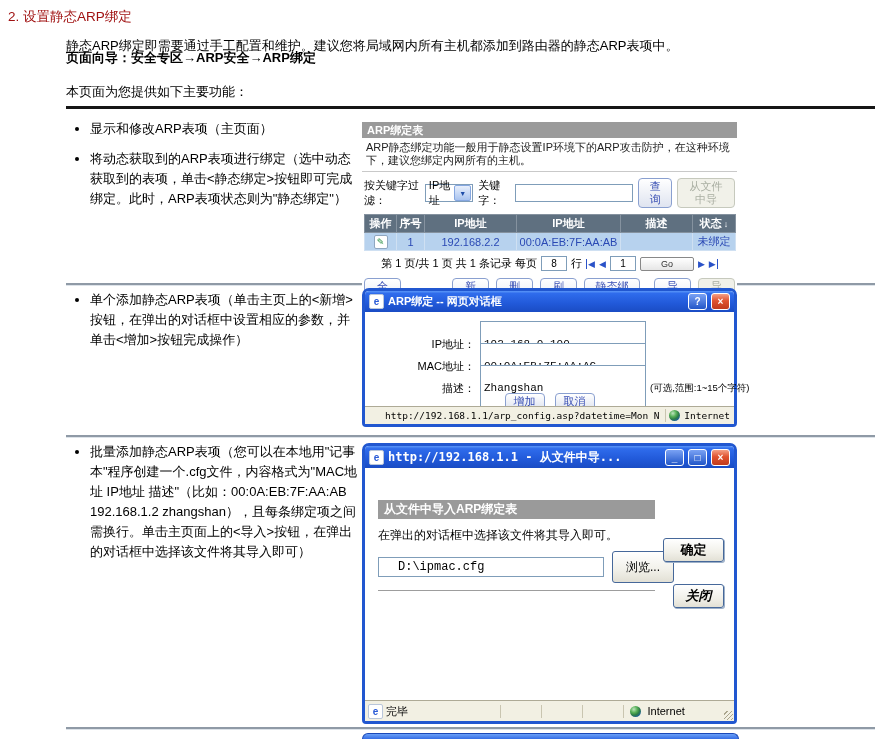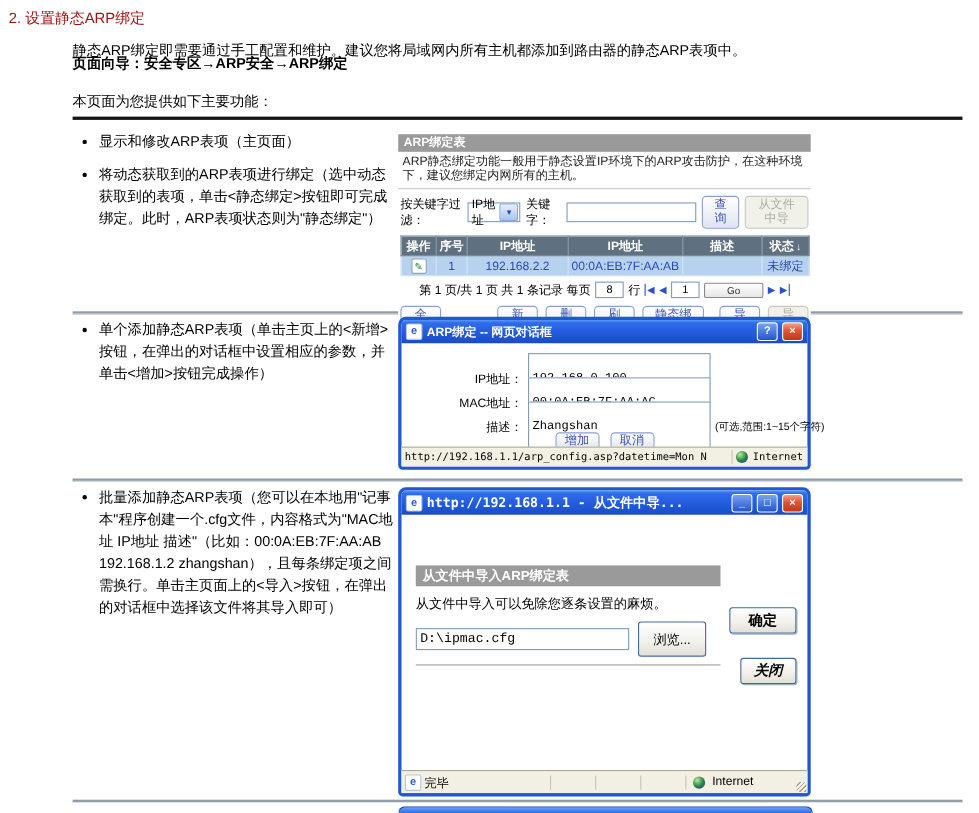--- a/index.html
+++ b/index.html
@@ -72,33 +72,33 @@
 
   
   #dlg-add{left:362px;top:288px;width:375px;height:139px;}
   .dlg-body{position:relative;height:95px;}
   .frow{position:absolute;display:flex;align-items:center;font-size:11px;}
   .flabel{width:110px;text-align:right;padding-right:5px;}
   .dfield{width:158px;height:14px;border:1px solid #7f9db9;font-family:"Liberation Mono","DejaVu Sans Mono",monospace;
           font-size:11px;padding:15px 3px;}
   .fhint{font-size:9.5px;margin-left:4px;white-space:nowrap;}
   .dlg-btns{position:absolute;left:0;right:0;top:81px;display:flex;justify-content:center;gap:10px;}
-  .dlg-status{height:17px;font-family:"DejaVu Sans Mono","Liberation Mono",monospace;font-size:9.5px;padding-left:3px;}
+  .dlg-status{height:17px;font-family:"DejaVu Sans Mono","Liberation Mono",monospace;font-size:9.5px;padding-left:20px;}
   .dlg-status .url{flex:1;white-space:nowrap;overflow:hidden;}
 
   
   #win-import{left:362px;top:443px;width:375px;height:281px;}
   #win-import .xp-titlebar{height:22px;}
-  .imp-body{position:relative;height:233px;font-size:12px;margin-top:14px;}
+  .imp-body{position:relative;height:233px;font-size:12px;}
   .imp-panel-title{position:absolute;left:13px;top:32px;width:265px;background:#9a9a9a;color:#fff;font-weight:bold;
                    padding:2px 6px;height:15px;line-height:15px;}
   .imp-desc{position:absolute;left:13px;top:59px;}
   .imp-file-row{position:absolute;left:13px;top:83px;display:flex;align-items:center;gap:8px;}
   .file-input{width:186px;height:16px;border:1px solid #7f9db9;font-family:"Liberation Mono","DejaVu Sans Mono",monospace;
-              font-size:12px;padding:1px 3px;}
+              font-size:12px;padding:1px 19px;}
   .xp-btn2{background:linear-gradient(#ffffff,#f1f0e9 60%,#e2e0d5);border:1px solid #46689a;border-radius:3px;
            font-family:inherit;font-size:12px;cursor:pointer;}
   .browse-btn{width:62px;height:32px;}
   .imp-divider{position:absolute;left:13px;top:122px;width:277px;border-top:1px solid #9d9d9d;}
   .ok-btn{position:absolute;right:10px;top:70px;width:61px;height:24px;font-weight:bold;font-size:13px;
           box-shadow:1px 1px 0 #9db0c8;}
   .close-btn2{position:absolute;right:10px;top:116px;width:51px;height:24px;font-weight:bold;font-size:13px;
           box-shadow:1px 1px 0 #9db0c8;font-style:italic;}
   .win-status{height:20px;font-size:11px;padding-left:3px;gap:3px;}
   .win-status .seg{flex:1;display:flex;align-items:center;}
@@ -244,21 +244,21 @@
 <div class="abs xp-win" id="win-import">
   <div class="xp-titlebar">
     <span class="ie-page-ico">e</span>
     <span class="xp-title mono">http://192.168.1.1 - 从文件中导...</span>
     <span class="cap-btn cap-blue">_</span>
     <span class="cap-btn cap-blue">□</span>
     <span class="cap-btn cap-red">×</span>
   </div>
   <div class="imp-body">
     <div class="imp-panel-title">从文件中导入ARP绑定表</div>
-    <div class="imp-desc">从文件中导入可以免除您逐条设置的麻烦。</div>
+    <div class="imp-desc">在弹出的对话框中选择该文件将其导入即可。</div>
     <div class="imp-file-row">
       <input class="file-input" type="text" value="D:\ipmac.cfg" style="">
       <button class="xp-btn2 browse-btn">浏览...</button>
     </div>
     <div class="imp-divider"></div>
     <button class="xp-btn2 ok-btn">确定</button>
     <button class="xp-btn2 close-btn2">关闭</button>
   </div>
   <div class="status-bar win-status">
     <span class="ie-page-ico">e</span>

